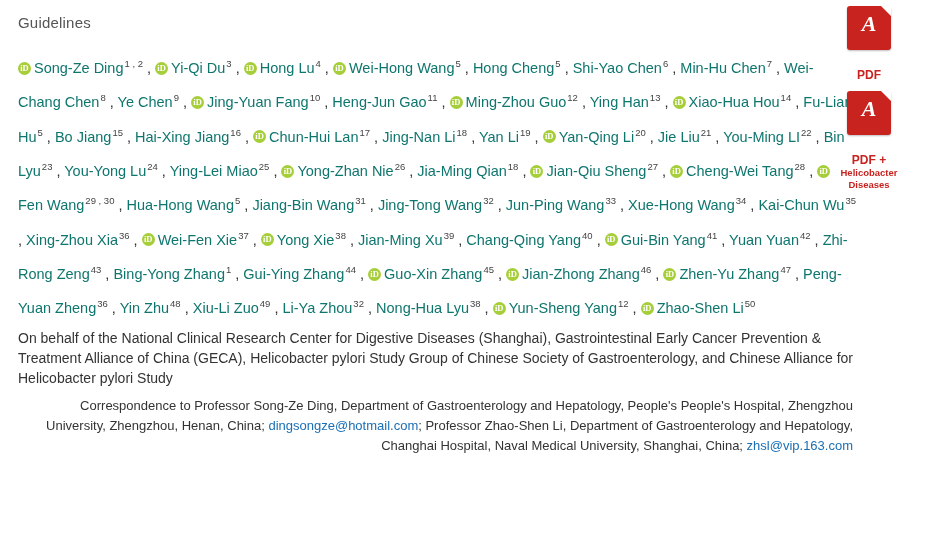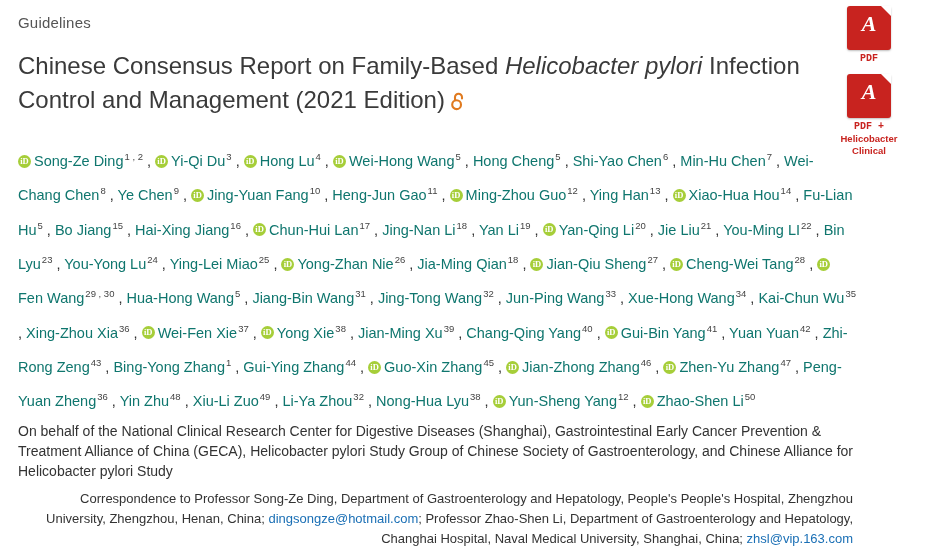--- a/index.html
+++ b/index.html
@@ -142,49 +142,42 @@
     top: 5px;
     width: 44px;
     text-align: center;
     font-family: "Liberation Serif", serif;
     font-size: 22px;
     font-weight: bold;
     font-style: italic;
     color: #ffffff;
   }
   .pdf-label {
-    font-size: 10px;
+    font-size: 12px;
     color: #c8231f;
     font-weight: bold;
-    margin-top: 2px;
+    margin-top: 19px;
     line-height: 13px;
-    font-family: Liberation Mono, monospace;
   }
   .pdf-sub {
     font-size: 9.5px;
     color: #c8231f;
     font-weight: bold;
     line-height: 11.5px;
   }
 </style>
 </head>
 <body>
 
 <div class="page">
 
   <div class="content">
 
     <div class="article-type">Guidelines</div>
 
-    <h1 class="title">
-      <span>Chinese Consensus Report on Family-Based </span><span class="italic">Helicobacter pylori</span><span> Infection Control and Management (2021 Edition)</span><span class="oa-icon"><svg width="15" height="19" viewBox="0 0 15 19" xmlns="http://www.w3.org/2000/svg">
-            <path d="M4 8 V5.2 A3.4 3.4 0 0 1 11 5.2 V6.4" fill="none" stroke="#e07a1f" stroke-width="2.1" stroke-linecap="round"></path>
-            <circle cx="5.6" cy="12.7" r="4.4" fill="none" stroke="#e07a1f" stroke-width="2.1"></circle>
-          </svg></span>
-    </h1>
 
     <div class="authors"><span class="orcid"></span><span class="author-name">Song-Ze Ding</span><sup class="sup">1 , 2</sup><span class="sep"> , </span><span class="orcid"></span><span class="author-name">Yi-Qi Du</span><sup class="sup">3</sup><span class="sep"> , </span><span class="orcid"></span><span class="author-name">Hong Lu</span><sup class="sup">4</sup><span class="sep"> , </span><span class="orcid"></span><span class="author-name">Wei-Hong Wang</span><sup class="sup">5</sup><span class="sep"> , </span><span class="author-name">Hong Cheng</span><sup class="sup">5</sup><span class="sep"> , </span><span class="author-name">Shi-Yao Chen</span><sup class="sup">6</sup><span class="sep"> , </span><span class="author-name">Min-Hu Chen</span><sup class="sup">7</sup><span class="sep"> , </span><span class="author-name">Wei-Chang Chen</span><sup class="sup">8</sup><span class="sep"> , </span><span class="author-name">Ye Chen</span><sup class="sup">9</sup><span class="sep"> , </span><span class="orcid"></span><span class="author-name">Jing-Yuan Fang</span><sup class="sup">10</sup><span class="sep"> , </span><span class="author-name">Heng-Jun Gao</span><sup class="sup">11</sup><span class="sep"> , </span><span class="orcid"></span><span class="author-name">Ming-Zhou Guo</span><sup class="sup">12</sup><span class="sep"> , </span><span class="author-name">Ying Han</span><sup class="sup">13</sup><span class="sep"> , </span><span class="orcid"></span><span class="author-name">Xiao-Hua Hou</span><sup class="sup">14</sup><span class="sep"> , </span><span class="author-name">Fu-Lian Hu</span><sup class="sup">5</sup><span class="sep"> , </span><span class="author-name">Bo Jiang</span><sup class="sup">15</sup><span class="sep"> , </span><span class="author-name">Hai-Xing Jiang</span><sup class="sup">16</sup><span class="sep"> , </span><span class="orcid"></span><span class="author-name">Chun-Hui Lan</span><sup class="sup">17</sup><span class="sep"> , </span><span class="author-name">Jing-Nan Li</span><sup class="sup">18</sup><span class="sep"> , </span><span class="author-name">Yan Li</span><sup class="sup">19</sup><span class="sep"> , </span><span class="orcid"></span><span class="author-name">Yan-Qing Li</span><sup class="sup">20</sup><span class="sep"> , </span><span class="author-name">Jie Liu</span><sup class="sup">21</sup><span class="sep"> , </span><span class="author-name">You-Ming LI</span><sup class="sup">22</sup><span class="sep"> , </span><span class="author-name">Bin Lyu</span><sup class="sup">23</sup><span class="sep"> , </span><span class="author-name">You-Yong Lu</span><sup class="sup">24</sup><span class="sep"> , </span><span class="author-name">Ying-Lei Miao</span><sup class="sup">25</sup><span class="sep"> , </span><span class="orcid"></span><span class="author-name">Yong-Zhan Nie</span><sup class="sup">26</sup><span class="sep"> , </span><span class="author-name">Jia-Ming Qian</span><sup class="sup">18</sup><span class="sep"> , </span><span class="orcid"></span><span class="author-name">Jian-Qiu Sheng</span><sup class="sup">27</sup><span class="sep"> , </span><span class="orcid"></span><span class="author-name">Cheng-Wei Tang</span><sup class="sup">28</sup><span class="sep"> , </span><span class="orcid"></span><span class="author-name">Fen Wang</span><sup class="sup">29 , 30</sup><span class="sep"> , </span><span class="author-name">Hua-Hong Wang</span><sup class="sup">5</sup><span class="sep"> , </span><span class="author-name">Jiang-Bin Wang</span><sup class="sup">31</sup><span class="sep"> , </span><span class="author-name">Jing-Tong Wang</span><sup class="sup">32</sup><span class="sep"> , </span><span class="author-name">Jun-Ping Wang</span><sup class="sup">33</sup><span class="sep"> , </span><span class="author-name">Xue-Hong Wang</span><sup class="sup">34</sup><span class="sep"> , </span><span class="author-name">Kai-Chun Wu</span><sup class="sup">35</sup><span class="sep"> , </span><span class="author-name">Xing-Zhou Xia</span><sup class="sup">36</sup><span class="sep"> , </span><span class="orcid"></span><span class="author-name">Wei-Fen Xie</span><sup class="sup">37</sup><span class="sep"> , </span><span class="orcid"></span><span class="author-name">Yong Xie</span><sup class="sup">38</sup><span class="sep"> , </span><span class="author-name">Jian-Ming Xu</span><sup class="sup">39</sup><span class="sep"> , </span><span class="author-name">Chang-Qing Yang</span><sup class="sup">40</sup><span class="sep"> , </span><span class="orcid"></span><span class="author-name">Gui-Bin Yang</span><sup class="sup">41</sup><span class="sep"> , </span><span class="author-name">Yuan Yuan</span><sup class="sup">42</sup><span class="sep"> , </span><span class="author-name">Zhi-Rong Zeng</span><sup class="sup">43</sup><span class="sep"> , </span><span class="author-name">Bing-Yong Zhang</span><sup class="sup">1</sup><span class="sep"> , </span><span class="author-name">Gui-Ying Zhang</span><sup class="sup">44</sup><span class="sep"> , </span><span class="orcid"></span><span class="author-name">Guo-Xin Zhang</span><sup class="sup">45</sup><span class="sep"> , </span><span class="orcid"></span><span class="author-name">Jian-Zhong Zhang</span><sup class="sup">46</sup><span class="sep"> , </span><span class="orcid"></span><span class="author-name">Zhen-Yu Zhang</span><sup class="sup">47</sup><span class="sep"> , </span><span class="author-name">Peng-Yuan Zheng</span><sup class="sup">36</sup><span class="sep"> , </span><span class="author-name">Yin Zhu</span><sup class="sup">48</sup><span class="sep"> , </span><span class="author-name">Xiu-Li Zuo</span><sup class="sup">49</sup><span class="sep"> , </span><span class="author-name">Li-Ya Zhou</span><sup class="sup">32</sup><span class="sep"> , </span><span class="author-name">Nong-Hua Lyu</span><sup class="sup">38</sup><span class="sep"> , </span><span class="orcid"></span><span class="author-name">Yun-Sheng Yang</span><sup class="sup">12</sup><span class="sep"> , </span><span class="orcid"></span><span class="author-name">Zhao-Shen Li</span><sup class="sup">50</sup><span class="sep"> </span></div>
 
     <div class="affil-note">On behalf of the National Clinical Research Center for Digestive Diseases (Shanghai), Gastrointestinal Early Cancer Prevention &amp; Treatment Alliance of China (GECA), Helicobacter pylori Study Group of Chinese Society of Gastroenterology, and Chinese Alliance for Helicobacter pylori Study</div>
 
     <div class="corr">
       <span>Correspondence to Professor Song-Ze Ding, Department of Gastroenterology and Hepatology, People's People's Hospital, Zhengzhou University, Zhengzhou, Henan, China; </span><span class="email-link">dingsongze@hotmail.com</span><span>; Professor Zhao-Shen Li, Department of Gastroenterology and Hepatology, Changhai Hospital, Naval Medical University, Shanghai, China; </span><span class="email-link">zhsl@vip.163.com</span>
     </div>
 
   </div>
@@ -199,18 +192,18 @@
       <div class="pdf-label">PDF</div>
     </div>
 
     <div class="pdf-box">
       <div class="pdf-badge">
         <span class="fold"></span>
         <span class="glyph">A</span>
       </div>
       <div class="pdf-label">PDF +</div>
       <div class="pdf-sub">Helicobacter</div>
-      <div class="pdf-sub">Clinical</div>
+      <div class="pdf-sub">Diseases</div>
     </div>
 
   </div>
 
 </div>
 
 </body></html>

